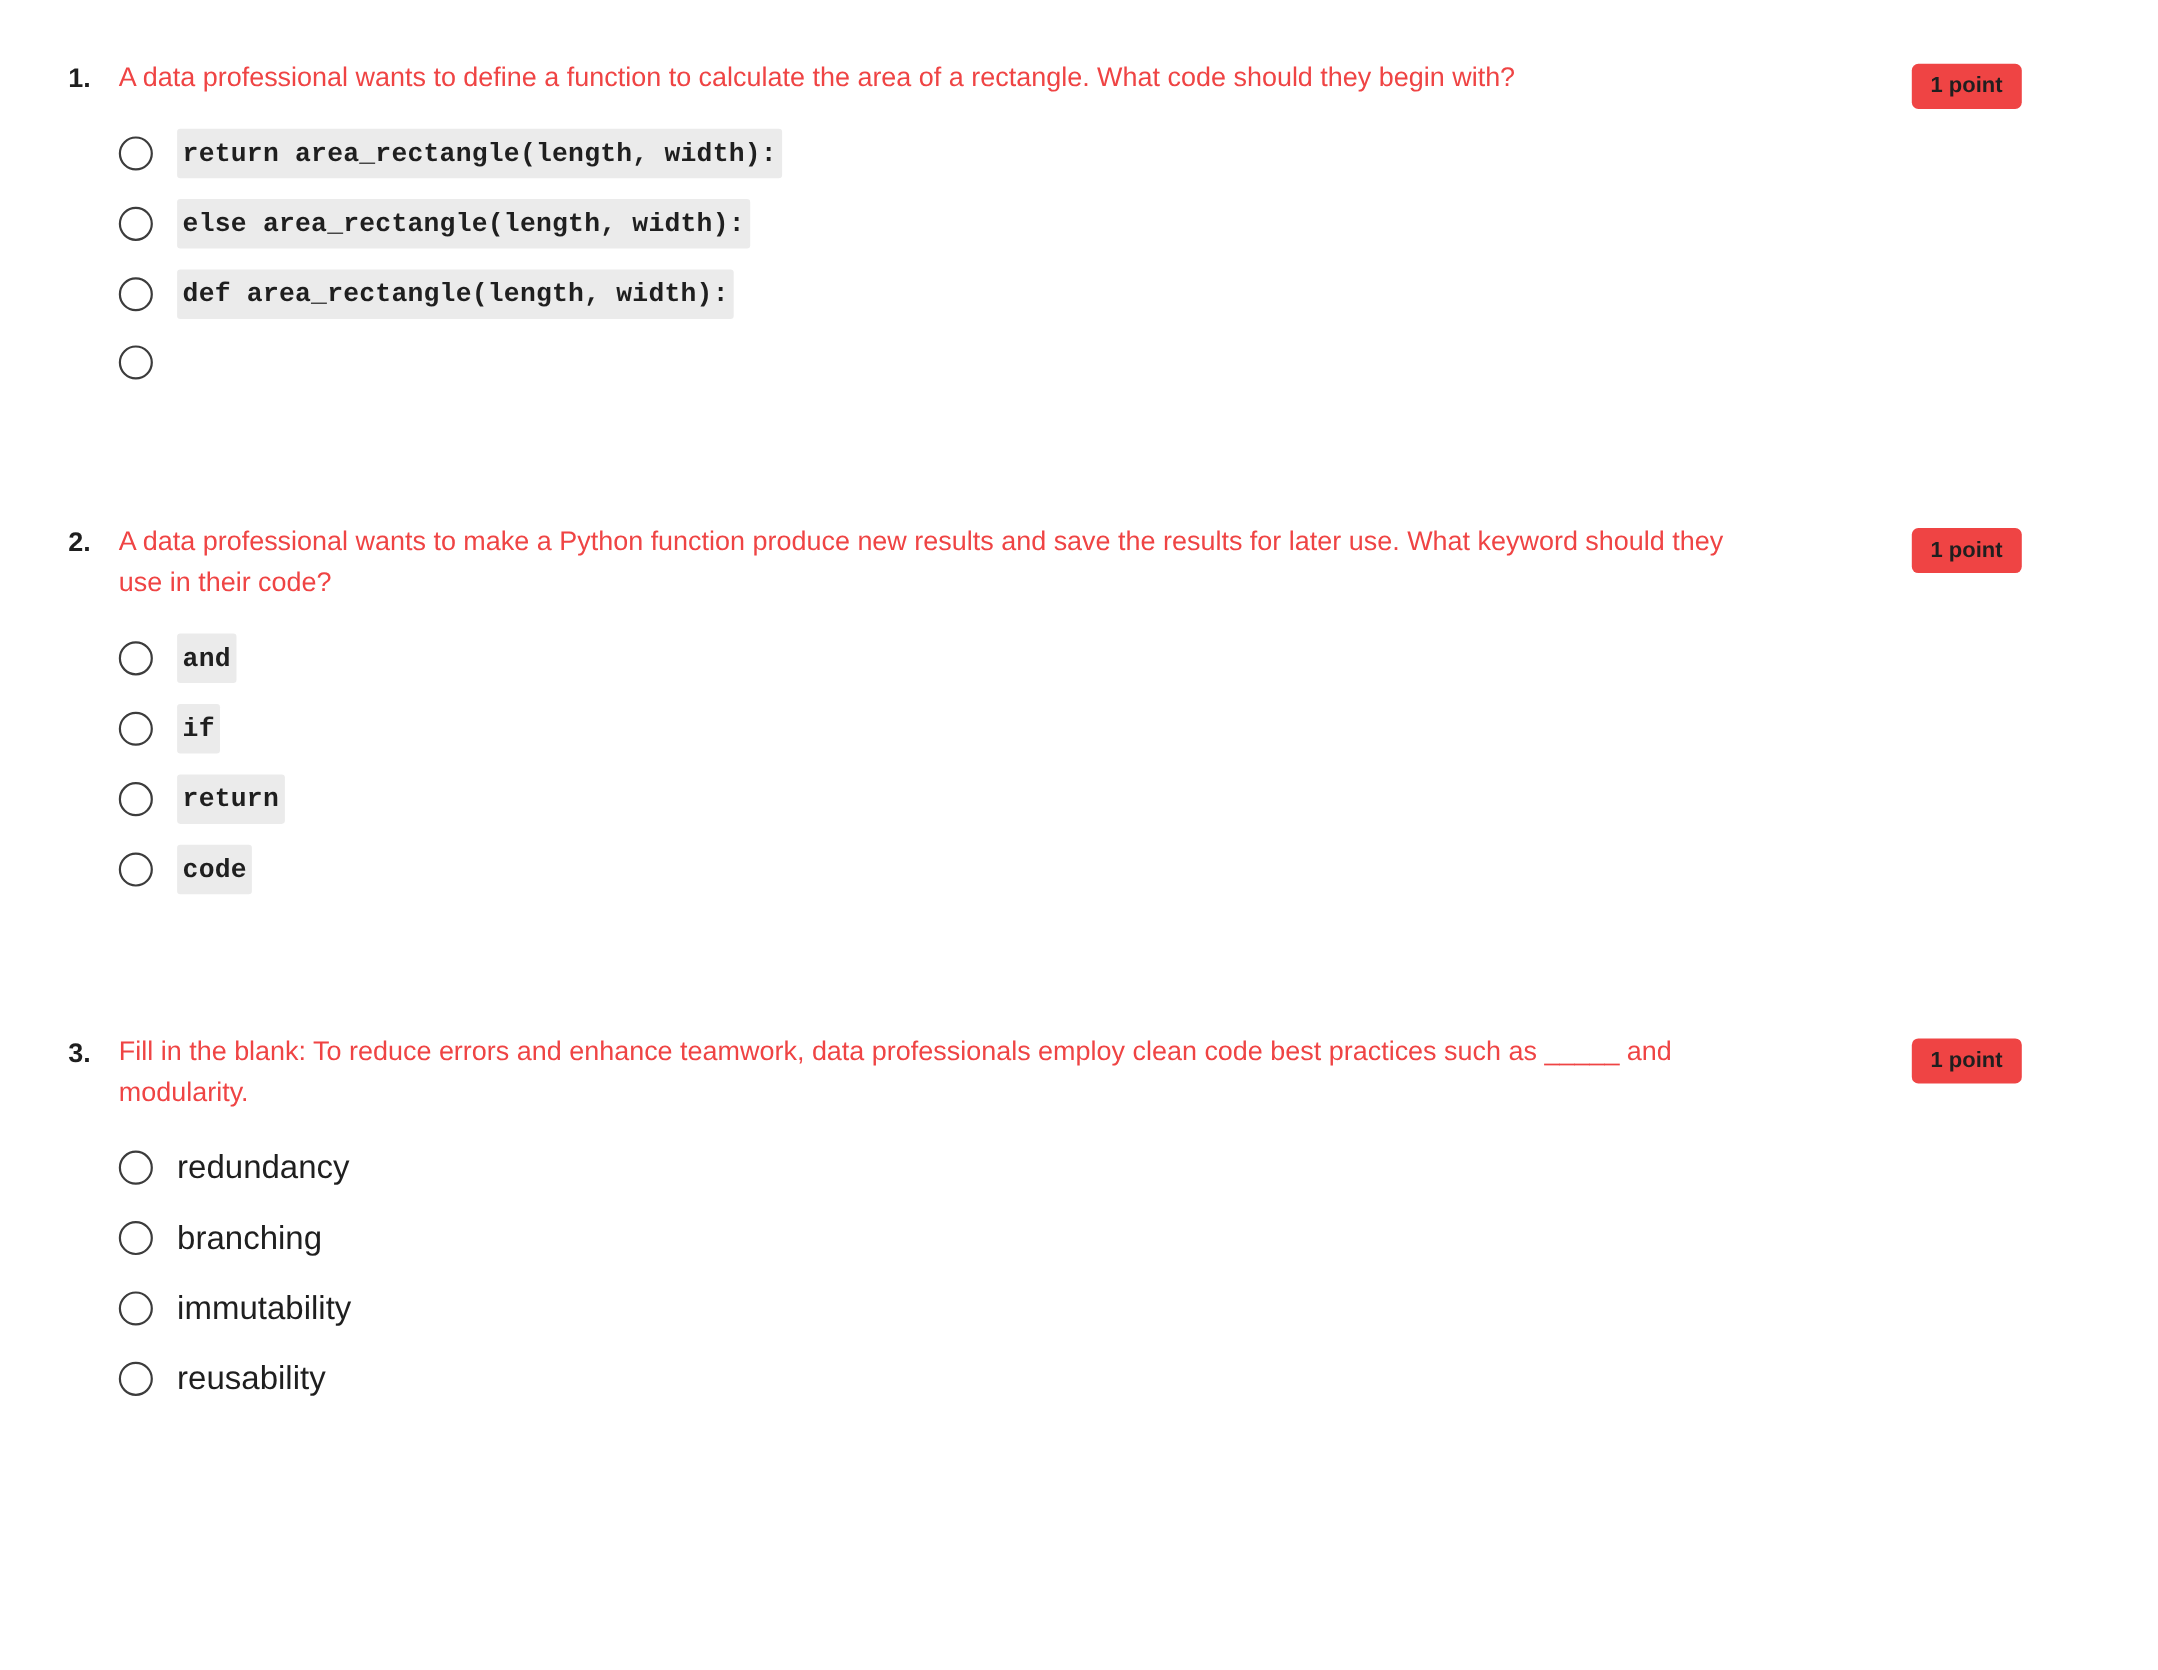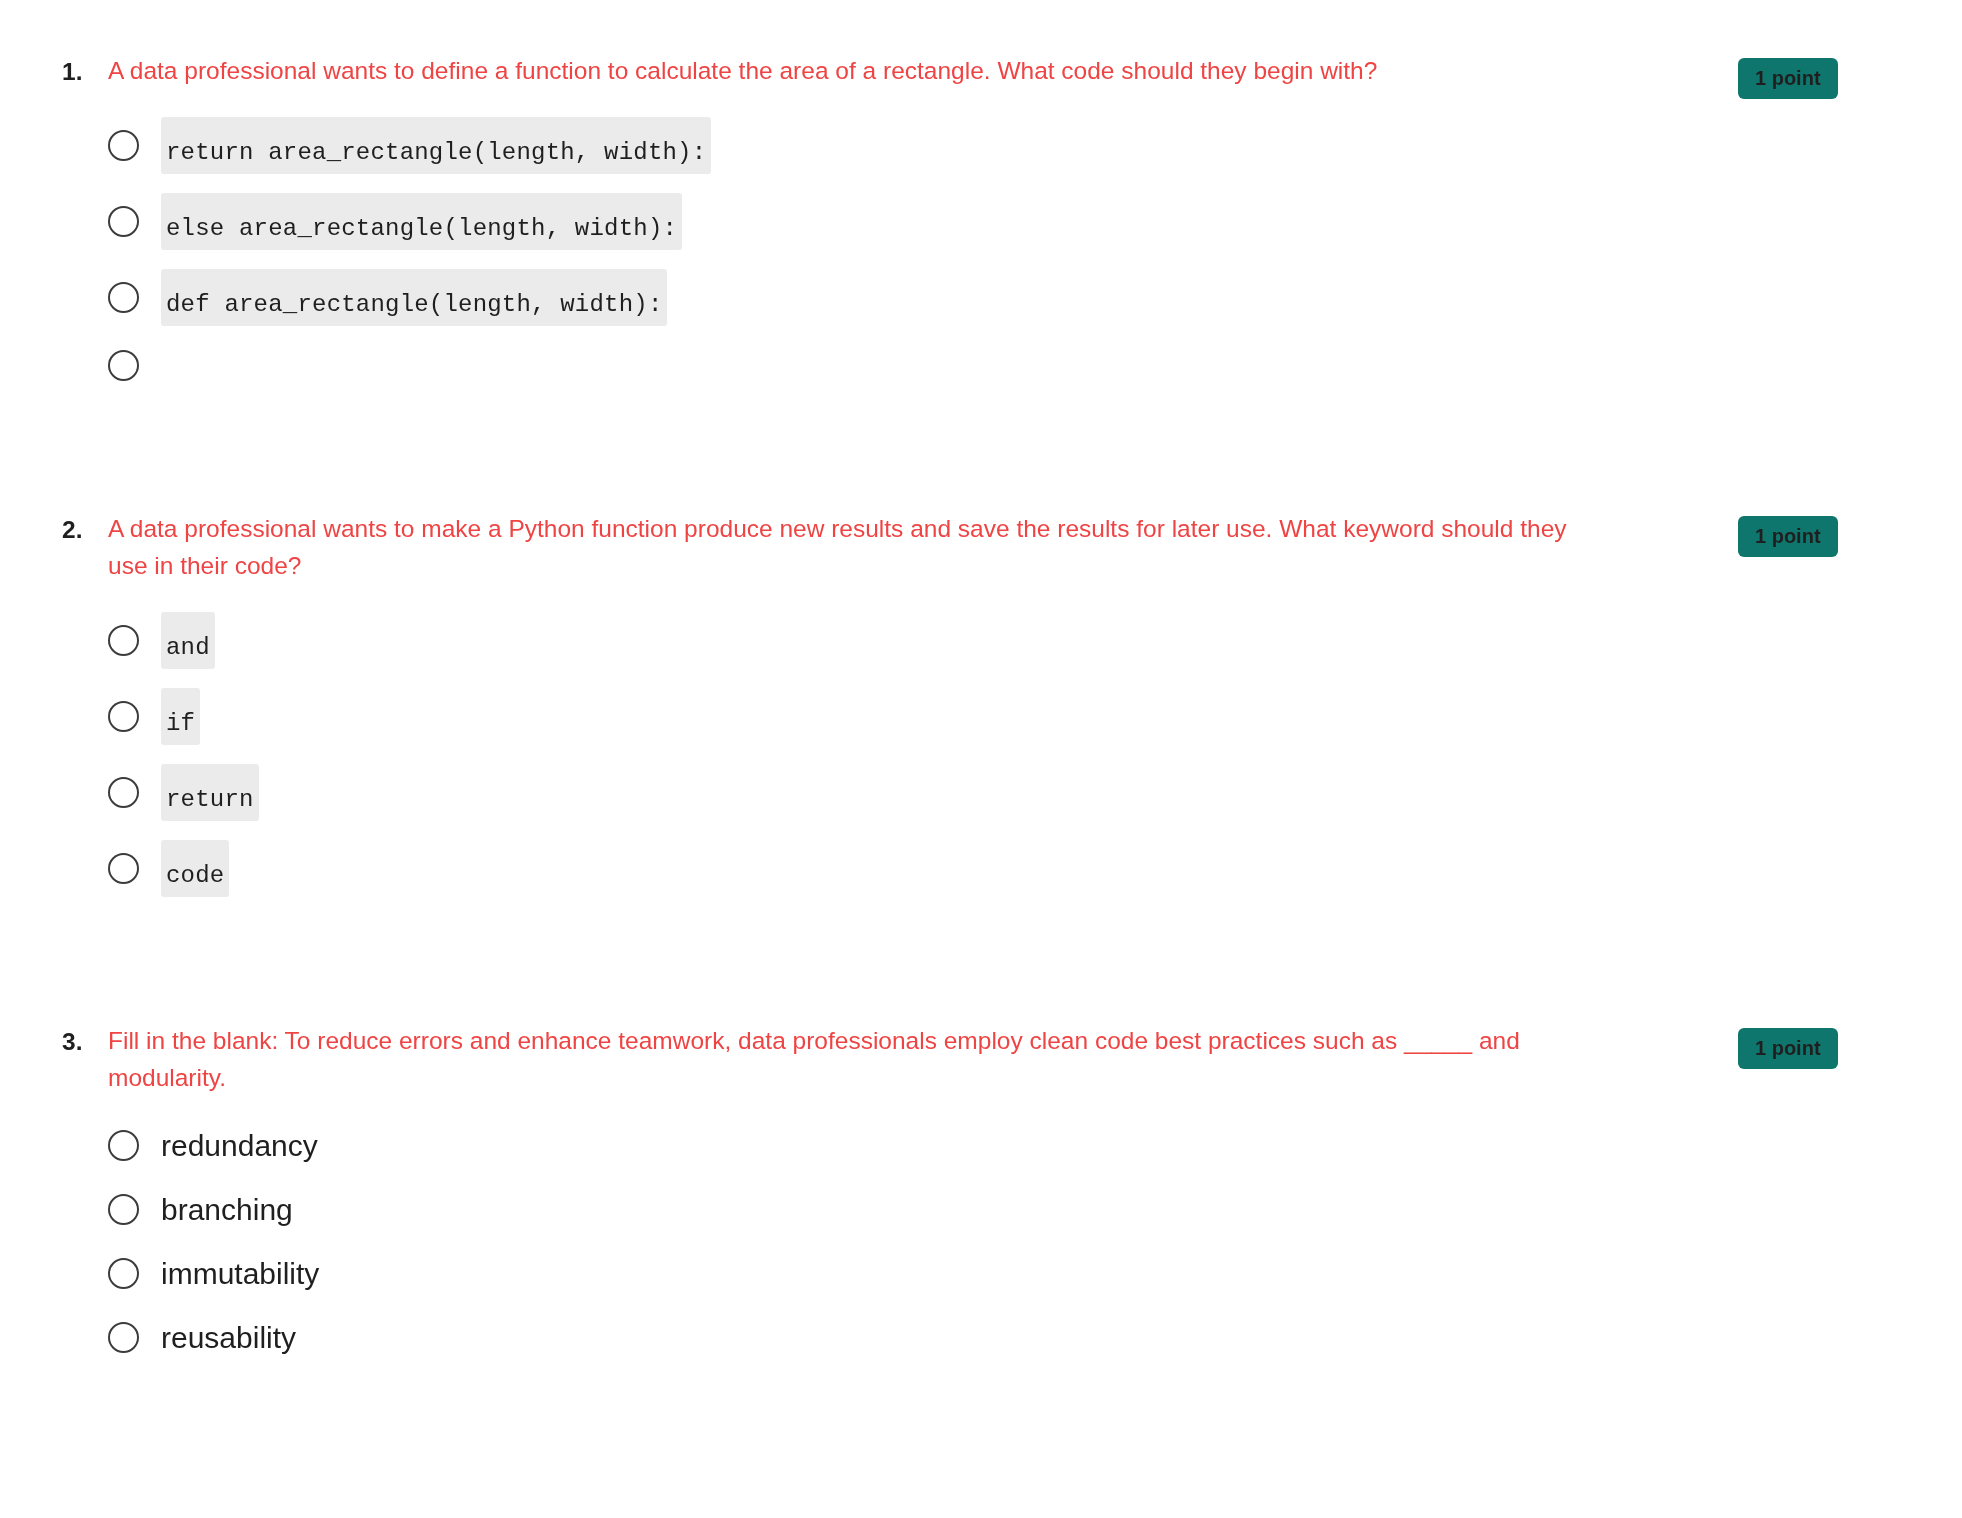--- a/index.html
+++ b/index.html
@@ -42,21 +42,21 @@
   }
   .q-text {
     font-size: 24.5px;
     line-height: 1.52;
     color: #ef4444;
     max-width: 1500px;
     font-weight: 400;
   }
   .points {
     flex: 0 0 auto;
-    background: #0f766e;
+    background: #ef4444;
     color: #1f1f1f;
     font-size: 20px;
     font-weight: bold;
     border-radius: 6px;
     padding: 9px 17px;
     margin-left: 26px;
     margin-top: 6px;
     white-space: nowrap;
   }
   .options {
@@ -79,23 +79,23 @@
     box-sizing: border-box;
   }
   .opt-label {
     font-size: 30px;
     line-height: 1.5;
     color: #1f1f1f;
   }
   .opt-label.code {
     font-family: "Liberation Mono", "DejaVu Sans Mono", monospace;
     font-size: 24px;
-    font-weight: normal;
+    font-weight: bold;
     background: #ebebeb;
-    padding: 18px 5px 3px 5px;
+    padding: 6px 5px 3px 5px;
     border-radius: 3px;
     letter-spacing: 0.2px;
   }
   .q-gap-1 { height: 96px; }
   .q-gap-2 { height: 96px; }
   .spacer-bottom { height: 60px; }
 </style>
 </head>
 <body>
 

